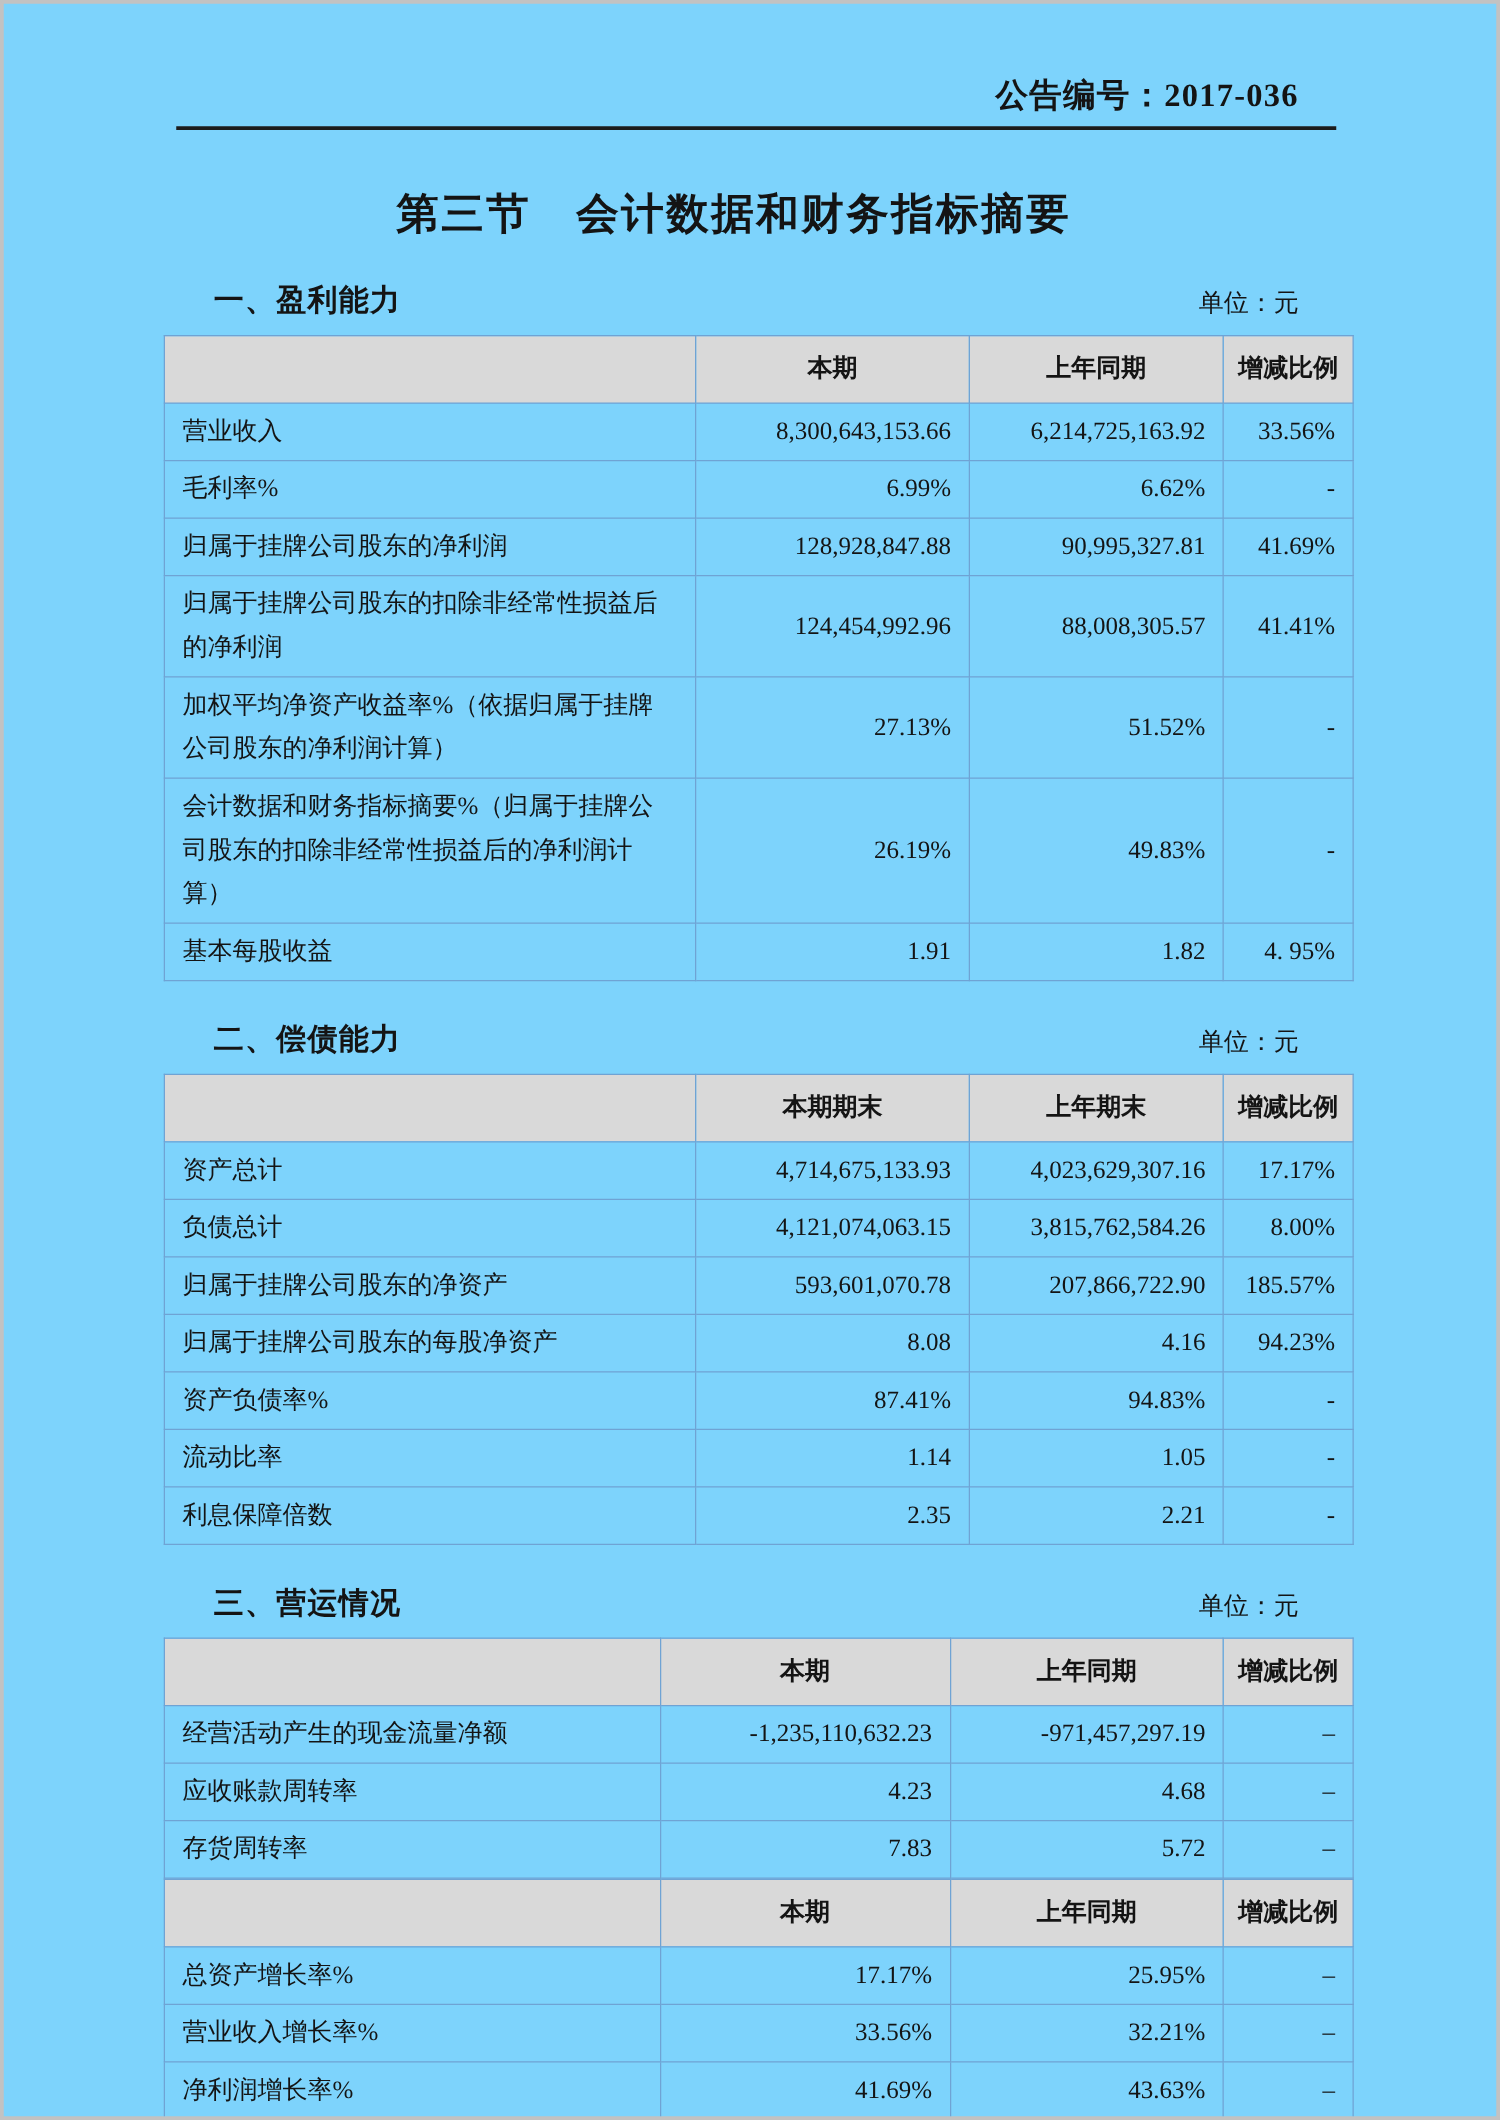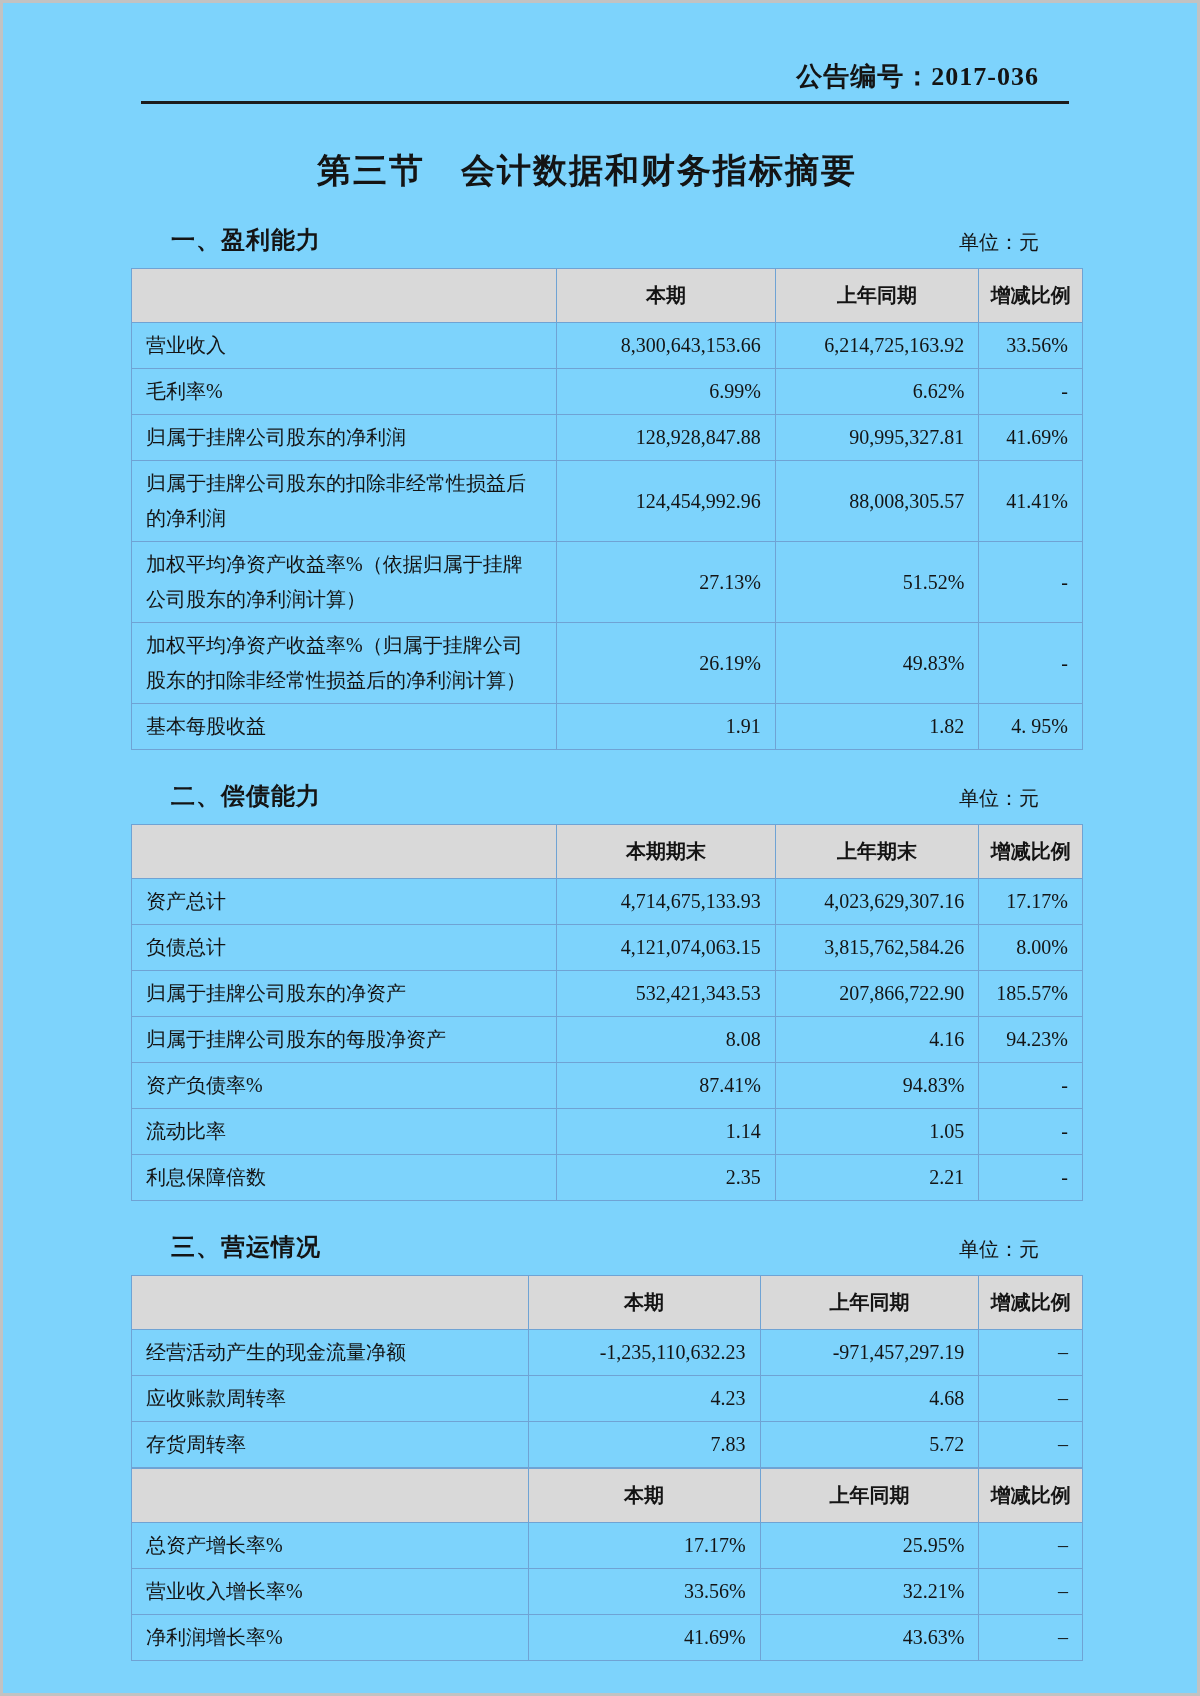--- a/index.html
+++ b/index.html
@@ -145,21 +145,21 @@
             <td class="num">88,008,305.57</td>
             <td class="num">41.41%</td>
           </tr>
           <tr>
             <td class="lbl">加权平均净资产收益率%（依据归属于挂牌公司股东的净利润计算）</td>
             <td class="num">27.13%</td>
             <td class="num">51.52%</td>
             <td class="num">-</td>
           </tr>
           <tr>
-            <td class="lbl">加权平均净资产收益率%（归属于挂牌公司股东的扣除非经常性损益后的净利润计算）</td>
+            <td class="lbl">会计数据和财务指标摘要%（归属于挂牌公司股东的扣除非经常性损益后的净利润计算）</td>
             <td class="num">26.19%</td>
             <td class="num">49.83%</td>
             <td class="num">-</td>
           </tr>
           <tr>
             <td class="lbl">基本每股收益</td>
             <td class="num">1.91</td>
             <td class="num">1.82</td>
             <td class="num">4. 95%</td>
           </tr>
@@ -195,21 +195,21 @@
             <td class="num">17.17%</td>
           </tr>
           <tr>
             <td class="lbl">负债总计</td>
             <td class="num">4,121,074,063.15</td>
             <td class="num">3,815,762,584.26</td>
             <td class="num">8.00%</td>
           </tr>
           <tr>
             <td class="lbl">归属于挂牌公司股东的净资产</td>
-            <td class="num">532,421,343.53</td>
+            <td class="num">593,601,070.78</td>
             <td class="num">207,866,722.90</td>
             <td class="num">185.57%</td>
           </tr>
           <tr>
             <td class="lbl">归属于挂牌公司股东的每股净资产</td>
             <td class="num">8.08</td>
             <td class="num">4.16</td>
             <td class="num">94.23%</td>
           </tr>
           <tr>

